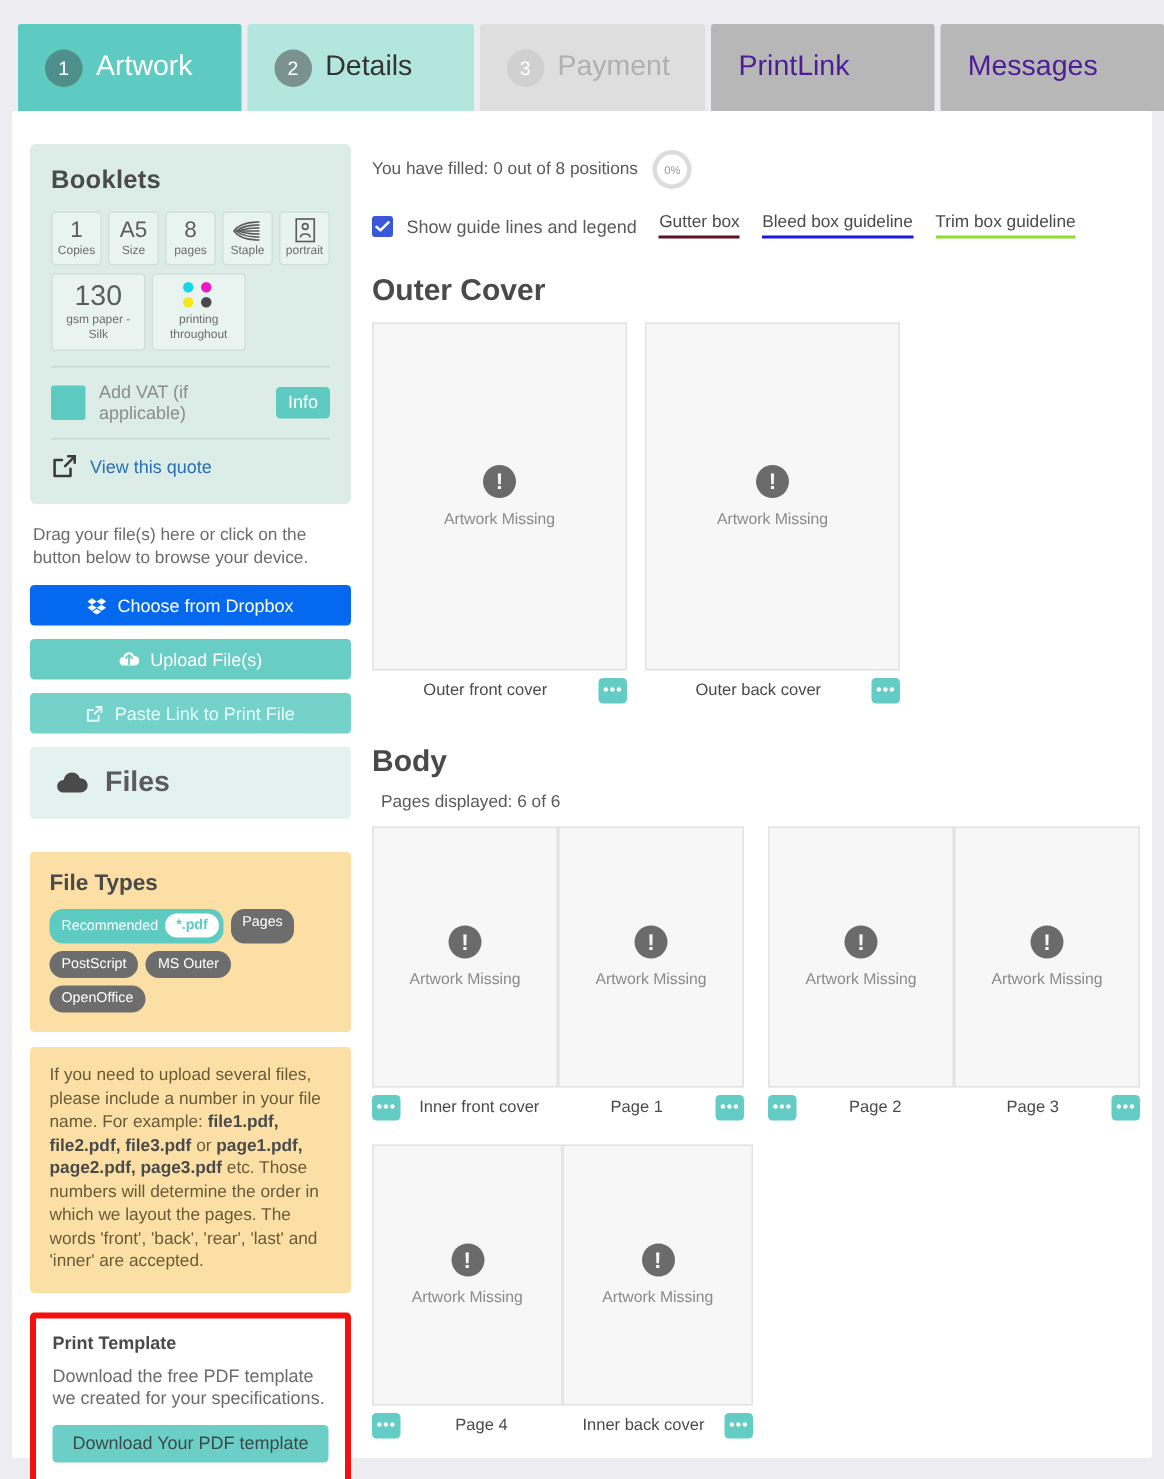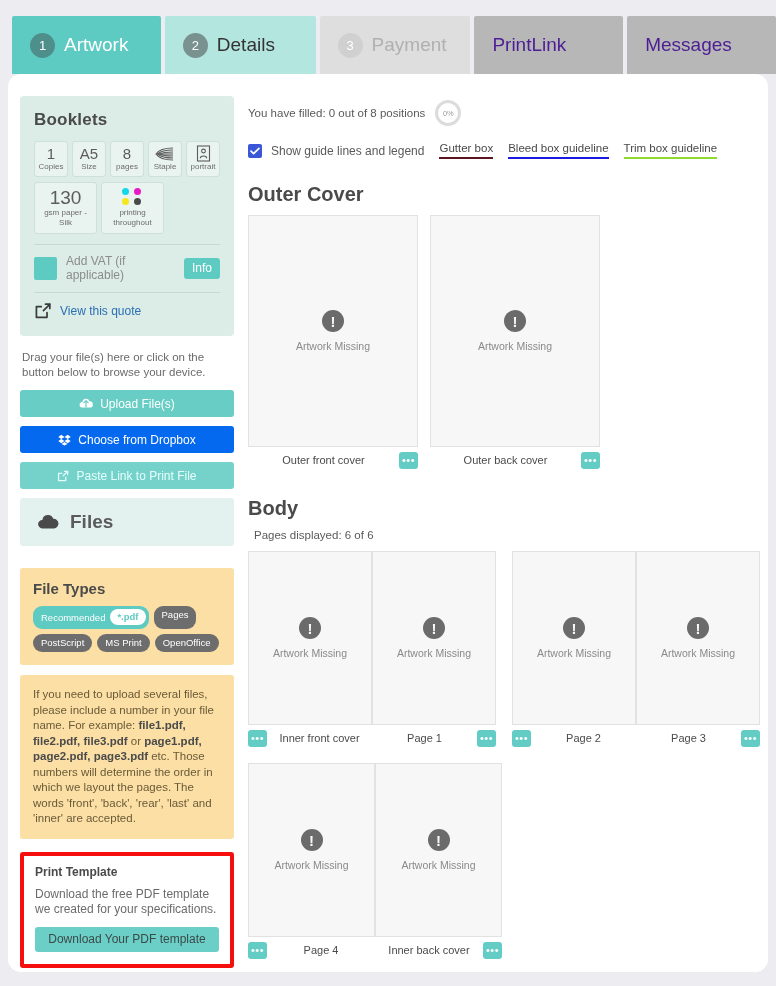--- a/index.html
+++ b/index.html
@@ -31,21 +31,21 @@
   .tab.done     { background: #b4e6e0; color: #333333; width: 152px; }
   .tab.done .tab-num     { background: #79918f; }
   .tab.disabled { background: #dedede; color: #b0b0b0; width: 152px; }
   .tab.disabled .tab-num { background: #d0d0d0; color:#ffffff; }
   .tab.plain    { background: #b7b7b7; color: #4c1d95; width: 150px;
                   justify-content: flex-start; }
 
   
   .card {
     position: absolute; left: 8px; top: 74px; width: 760px; height: 898px;
-    background: #ffffff; border-radius: 13px;
+    background: #ffffff; border-radius: 2px;
   }
 
   
   .sidebar { position: absolute; left: 12px; top: 22px; width: 214px; }
 
   .panel-spec {
     background: #dcece7; border-radius: 4px; padding: 14px 14px 16px 14px;
   }
   .panel-title { font-size: 17px; color: #4a4a4a; font-weight: bold;
                  margin-bottom: 11px; letter-spacing: .2px; }
@@ -263,43 +263,43 @@
               <path d="M15.5 2.6 L9.4 8.7" fill="none" stroke="#3a3a3a" stroke-width="1.7" stroke-linecap="round"></path>
               <path d="M13 10.5 V15.3 H2.4 V4.7 H7.3" fill="none" stroke="#3a3a3a" stroke-width="1.7" stroke-linejoin="round" stroke-linecap="round"></path>
             </svg>
           </span>
           <span class="quote-link">View this quote</span>
         </div>
       </div>
 
       <div class="drag-note">Drag your file(s) here or click on the button below to browse your device.</div>
 
-      <div class="btn btn-upload">
-        <span>
-          <svg class="svg-ico" width="14" height="11" viewBox="0 0 14 11">
-            <path d="M3.4 9.6 A2.8 2.8 0 0 1 3.4 4 A3.6 3.6 0 0 1 10.4 3.3 A2.7 2.7 0 0 1 11 9.6 Z" fill="#ffffff"></path>
-            <path d="M7 8.8 V2.6 M4.9 4.7 L7 2.6 L9.1 4.7" fill="none" stroke="#68cdc4" stroke-width="1.2" stroke-linecap="round" stroke-linejoin="round"></path>
-          </svg>
-        </span>
-        <span>Upload File(s)</span>
-      </div>
-
       <div class="btn btn-dropbox">
         <span>
           <svg class="svg-ico" width="13" height="12" viewBox="0 0 13 12">
             <path d="M3.3 0.8 L0.3 3 L3.3 5.1 L6.5 3 Z" fill="#ffffff"></path>
             <path d="M9.7 0.8 L12.7 3 L9.7 5.1 L6.5 3 Z" fill="#ffffff"></path>
             <path d="M0.3 7.1 L3.3 5.1 L6.5 7.1 L3.3 9.2 Z" fill="#ffffff"></path>
             <path d="M12.7 7.1 L9.7 5.1 L6.5 7.1 L9.7 9.2 Z" fill="#ffffff"></path>
             <path d="M3.5 9.9 L6.5 8 L9.5 9.9 L6.5 11.6 Z" fill="#ffffff"></path>
           </svg>
         </span>
         <span>Choose from Dropbox</span>
       </div>
 
+      <div class="btn btn-upload">
+        <span>
+          <svg class="svg-ico" width="14" height="11" viewBox="0 0 14 11">
+            <path d="M3.4 9.6 A2.8 2.8 0 0 1 3.4 4 A3.6 3.6 0 0 1 10.4 3.3 A2.7 2.7 0 0 1 11 9.6 Z" fill="#ffffff"></path>
+            <path d="M7 8.8 V2.6 M4.9 4.7 L7 2.6 L9.1 4.7" fill="none" stroke="#68cdc4" stroke-width="1.2" stroke-linecap="round" stroke-linejoin="round"></path>
+          </svg>
+        </span>
+        <span>Upload File(s)</span>
+      </div>
+
       <div class="btn btn-paste">
         <span>
           <svg class="svg-ico" width="12" height="12" viewBox="0 0 14 14">
             <path d="M8.6 1.6 H12.4 V5.4" fill="none" stroke="#e6fffd" stroke-width="1.5" stroke-linecap="round"></path>
             <path d="M12.1 1.9 L7.2 6.8" fill="none" stroke="#e6fffd" stroke-width="1.5" stroke-linecap="round"></path>
             <path d="M10.2 8.3 V12.3 H1.8 V3.9 H5.8" fill="none" stroke="#e6fffd" stroke-width="1.5" stroke-linejoin="round" stroke-linecap="round"></path>
           </svg>
         </span>
         <span>Paste Link to Print File</span>
       </div>
@@ -315,21 +315,21 @@
 
       <div class="panel-ft">
         <div class="ft-title">File Types</div>
         <div class="chips">
           <span class="chip rec">
             <span>Recommended</span>
             <span class="pill">*.pdf</span>
           </span>
           <span class="chip">Pages</span>
           <span class="chip">PostScript</span>
-          <span class="chip">MS Print</span>
+          <span class="chip">MS Outer</span>
           <span class="chip">OpenOffice</span>
         </div>
       </div>
 
       <div class="panel-hint"><span>If you need to upload several files, please include a number in your file name. For example: </span><b>file1.pdf, file2.pdf, file3.pdf</b><span> or </span><b>page1.pdf, page2.pdf, page3.pdf</b><span> etc. Those numbers will determine the order in which we layout the pages. The words 'front', 'back', 'rear', 'last' and 'inner' are accepted.</span></div>
 
       <div class="panel-tmpl">
         <div class="tmpl-title">Print Template</div>
         <div class="tmpl-desc">Download the free PDF template we created for your specifications.</div>
         <div class="tmpl-btn">Download Your PDF template</div>

